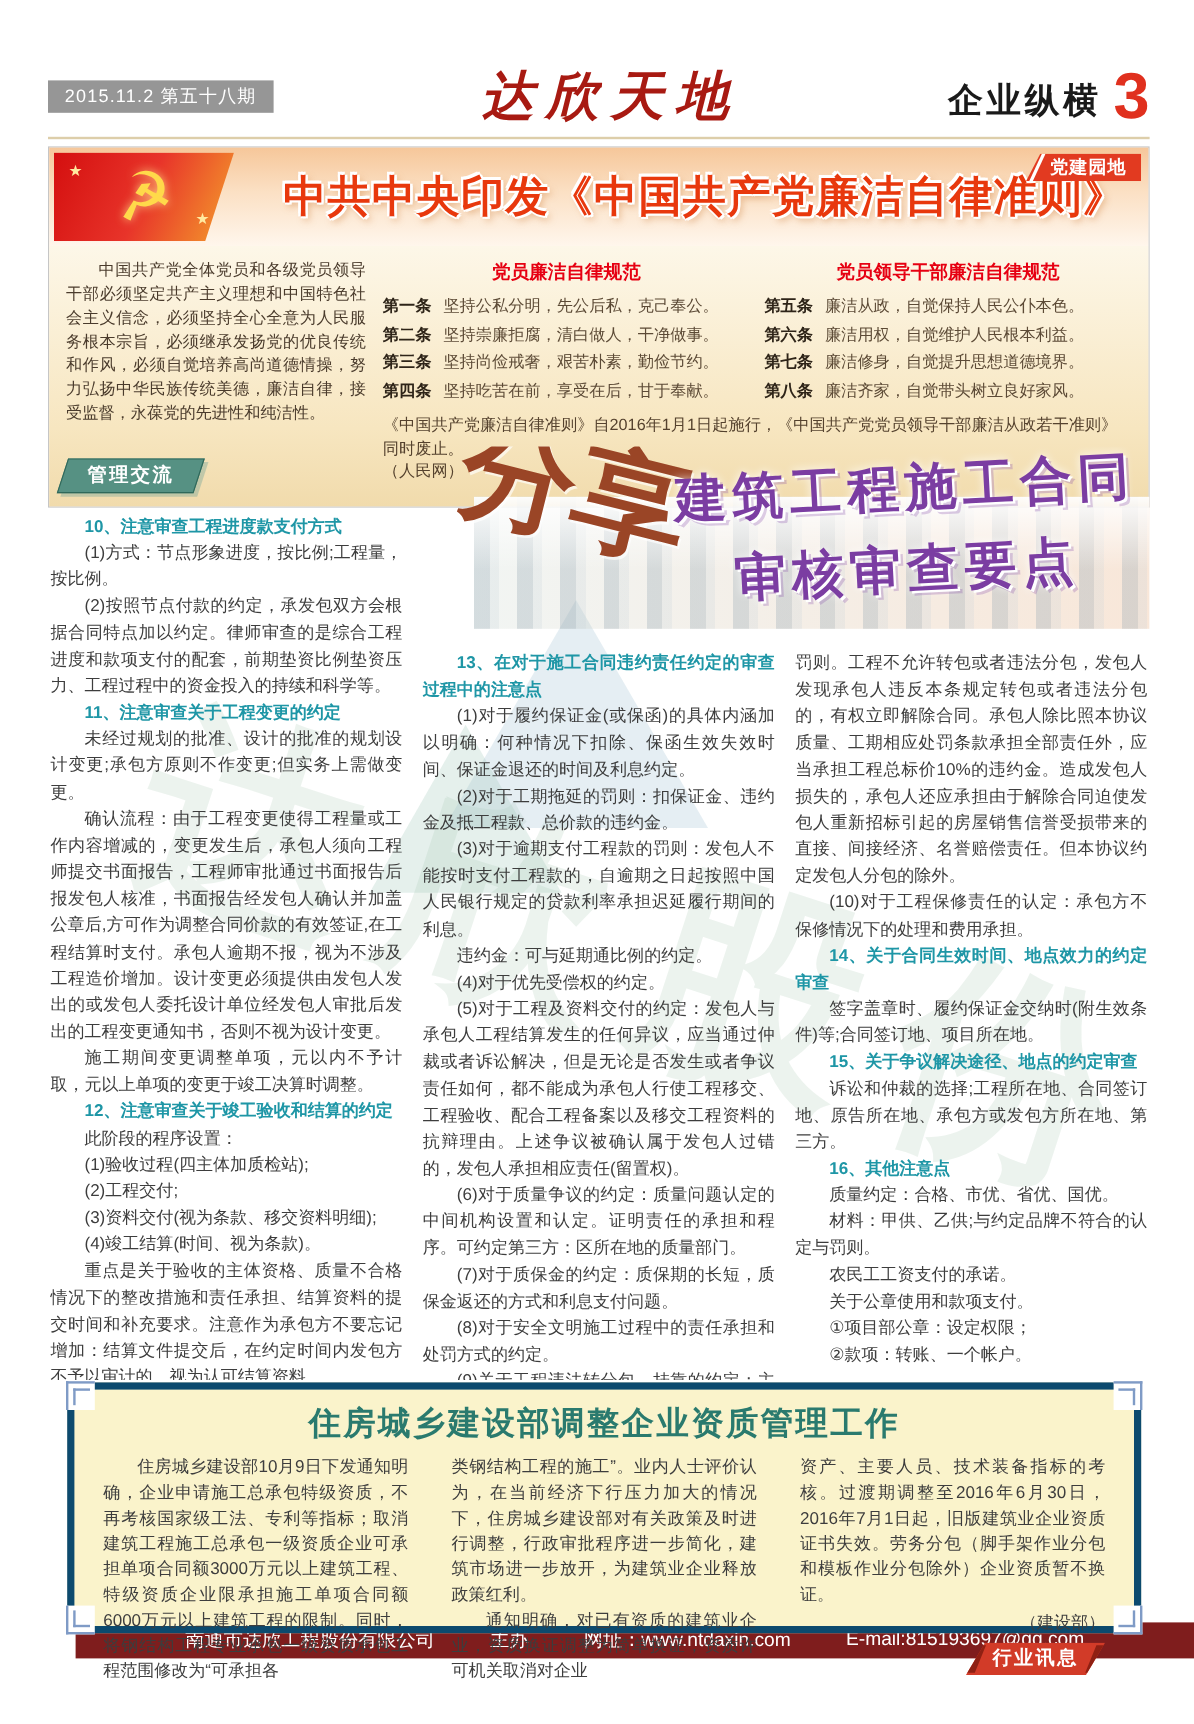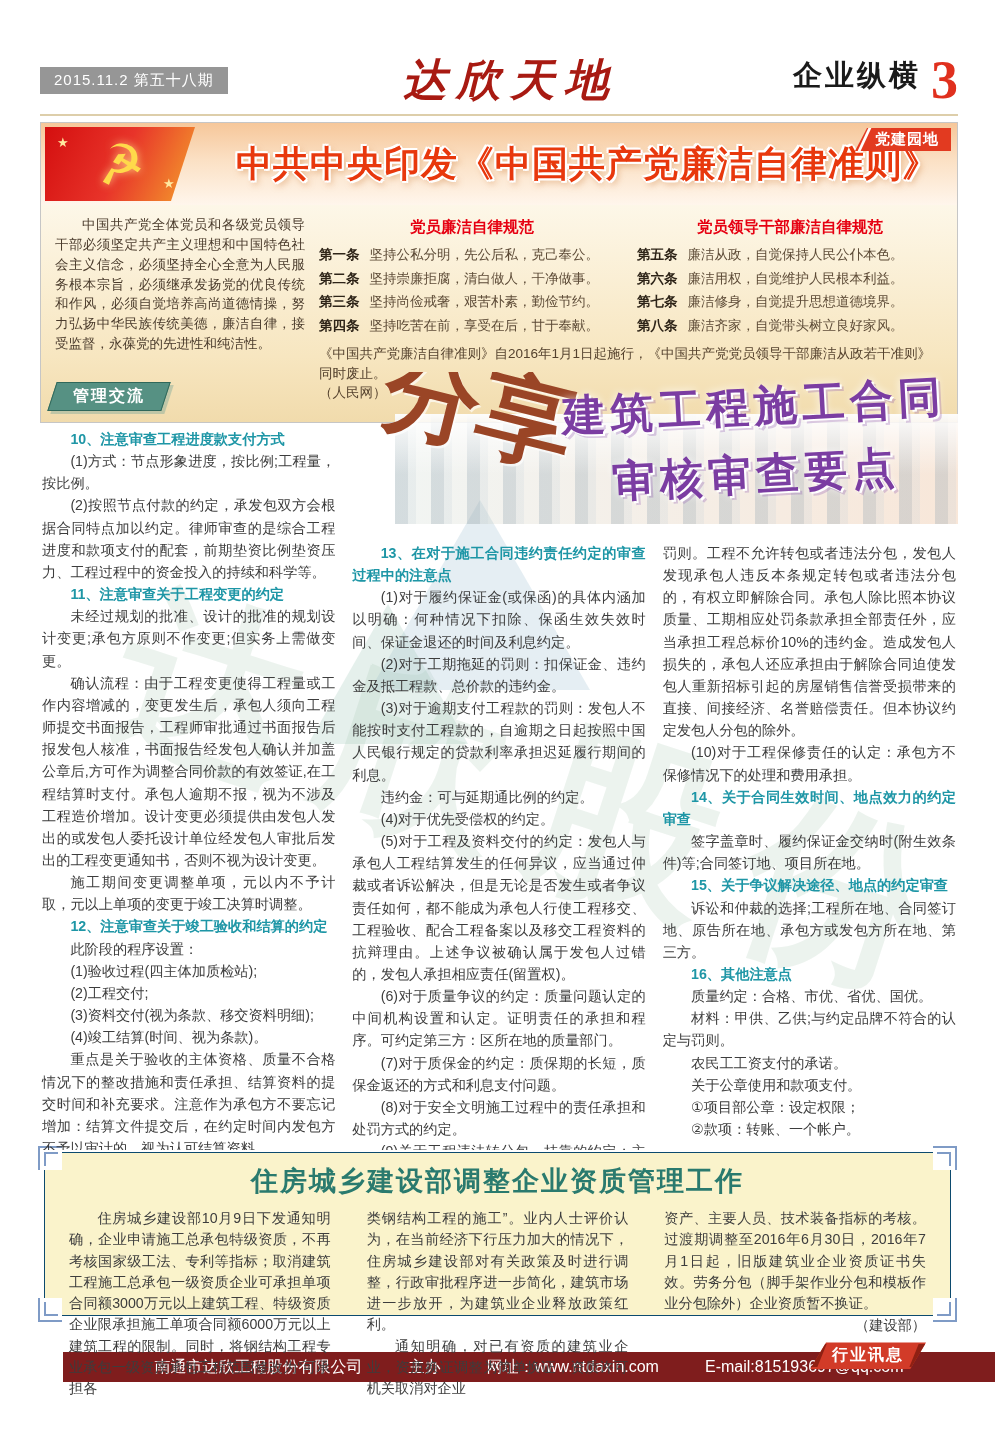--- a/index.html
+++ b/index.html
@@ -6,21 +6,21 @@
   body { margin:0; background:#e9e9e9; font-family:"Liberation Sans","DejaVu Sans",sans-serif; }
   .page { position:relative; width:995px; height:1437px; margin:0 auto; background:#fff; overflow:hidden; color:#3f3f3f; }
 
   
   .header { position:absolute; left:40px; right:37px; top:52px; height:64px;
     display:flex; align-items:center; justify-content:space-between;
     border-bottom:2px solid #ddceaa; padding-bottom:6px; }
   .issue-box { background:#969696; color:#fff; font-size:15px; padding:4px 14px; letter-spacing:1px; }
   .masthead { color:#a81a12; font-size:44px; font-weight:bold; font-style:italic;
     font-family:"Liberation Serif","DejaVu Serif",serif; letter-spacing:10px; }
-  .section-wrap { display:flex; align-items:flex-start; gap:10px;font-family:Liberation Serif, serif; }
+  .section-wrap { display:flex; align-items:flex-end; gap:10px; }
   .section-name { font-size:29px; font-weight:bold; color:#1a1a1a; letter-spacing:3px; }
   .page-num { font-size:54px; font-weight:bold; color:#e0301e; line-height:.9; }
 
   
   .box1 { position:absolute; left:40px; right:37px; top:122px; border:1px solid #c6c6c6; background:#fff; }
   .banner { position:relative; height:82px; background:linear-gradient(180deg,#f6c79a 0%,#fbe0c4 45%,#fff6ec 100%); overflow:hidden; }
   .emblem { position:absolute; left:4px; top:4px; bottom:4px; width:150px;
     background:linear-gradient(115deg,#d40f0f 0%,#e8342a 50%,#f4a12c 100%);
     display:flex; align-items:center; justify-content:center;
     clip-path:polygon(0 0,100% 0,84% 100%,0 100%); }
@@ -72,22 +72,22 @@
   .tri1 { left:330px; top:128px; border-left:110px solid transparent; border-right:110px solid transparent; border-bottom:190px solid rgba(170,200,214,.30); }
   .tri2 { left:268px; top:232px; border-left:80px solid transparent; border-right:80px solid transparent; border-bottom:140px solid rgba(160,200,185,.28); }
   .mcols { position:relative; z-index:2; display:flex; gap:17px; height:100%; padding:0 2px; }
   .mcol { flex:1; min-width:0; }
   .mcol1 { padding-top:56px; } .mcol2, .mcol3 { padding-top:170px; }
   .blk { margin:0; font-size:14.2px; line-height:1.56; text-align:justify; text-indent:2em; color:#3d3d3d; }
   .blk.t-h { color:#1e96a6; font-weight:bold; }
   .blk.t-pc { text-indent:0; }
 
   
-  .bottom { position:absolute; left:44px; right:44px; top:1152px; height:164px; background:#faf3cb;
-    border:1px solid #0c4a6e; padding:8px 24px 6px; z-index:1; }
+  .bottom { position:absolute; left:56px; right:44px; top:1152px; height:209px; background:#faf3cb;
+    border:6px solid #0c4a6e; padding:8px 24px 6px; z-index:1; }
   .btitle { text-align:center; font-size:27px; font-weight:bold; color:#2a7a6e; letter-spacing:2px; margin:2px 0 9px; }
   .bcols { display:flex; gap:36px; }
   .bcol { flex:1; min-width:0; }
   .bcol .blk { font-size:14.2px; line-height:1.5; }
   .bsource { text-align:right; font-size:14.2px; margin-top:2px; color:#3d3d3d; }
   .ind-tag { float:right; margin-top:7px; position:relative; background:#d23b28; color:#fff; font-size:16px;
     font-weight:bold; padding:3px 22px; letter-spacing:2px;
     clip-path:polygon(16px 0,100% 0,calc(100% - 16px) 100%,0 100%); }
   .ind-tag::before { content:""; position:absolute; left:3px; top:2px; bottom:2px; width:9px; background:#8f2013; transform:skewX(-22deg); }
   .ind-tag::after  { content:""; position:absolute; right:3px; top:2px; bottom:2px; width:9px; background:#8f2013; transform:skewX(-22deg); }

